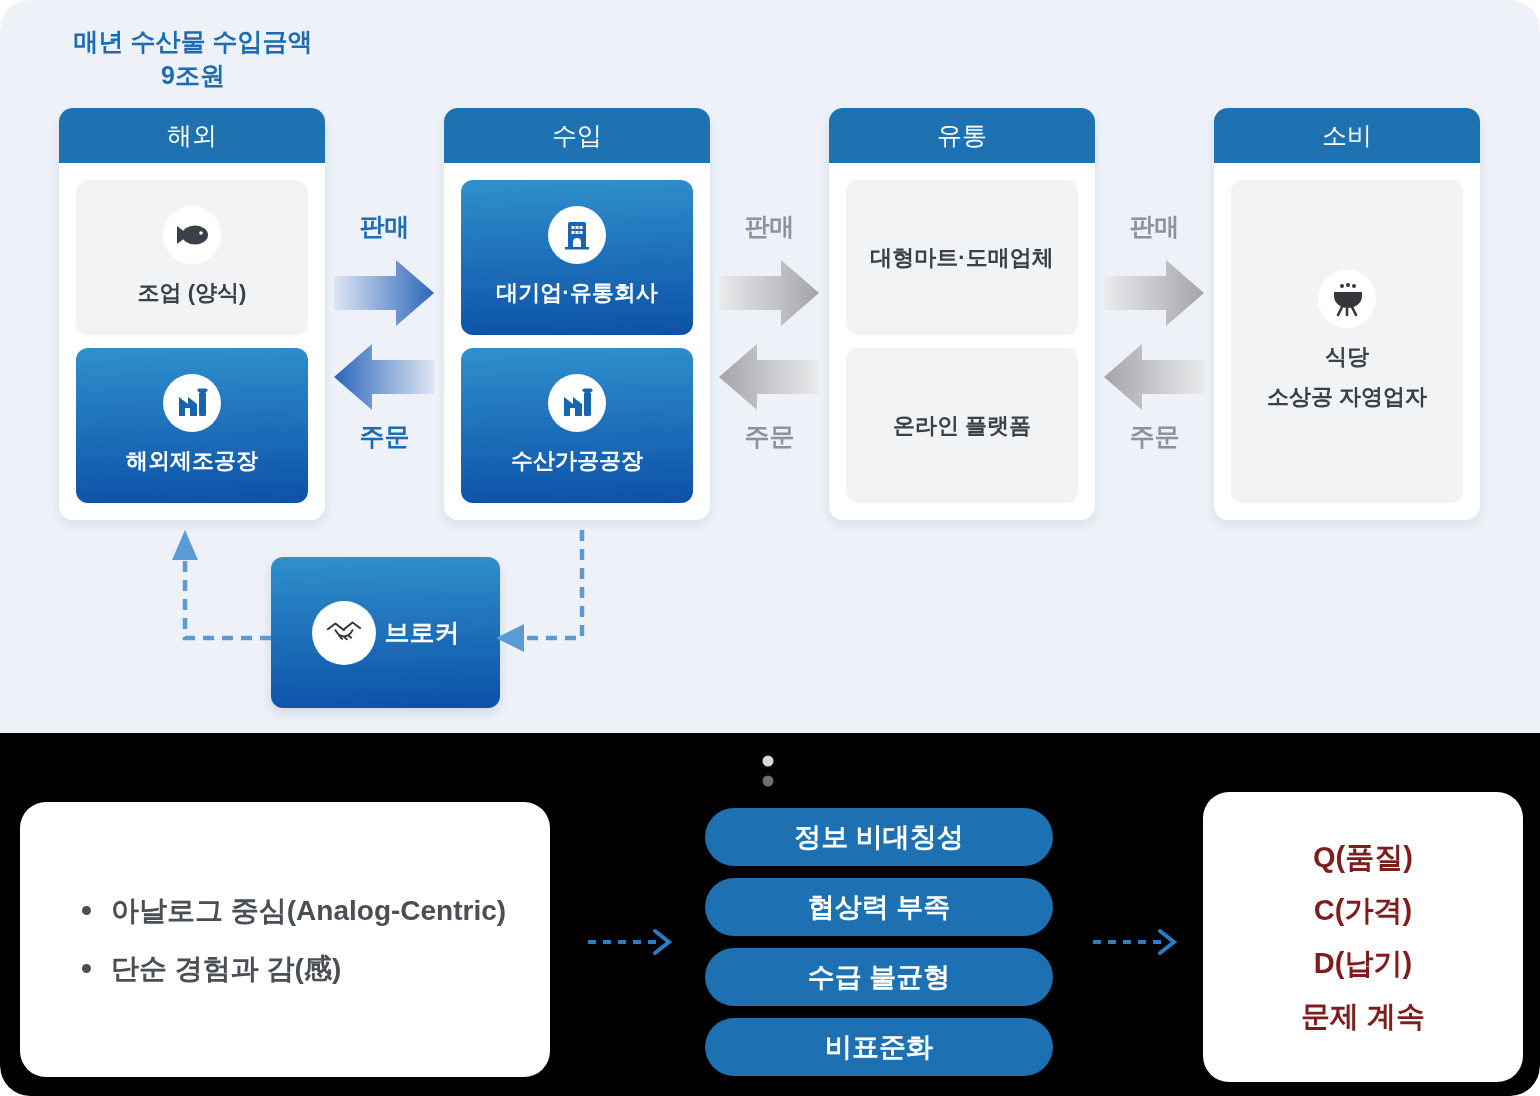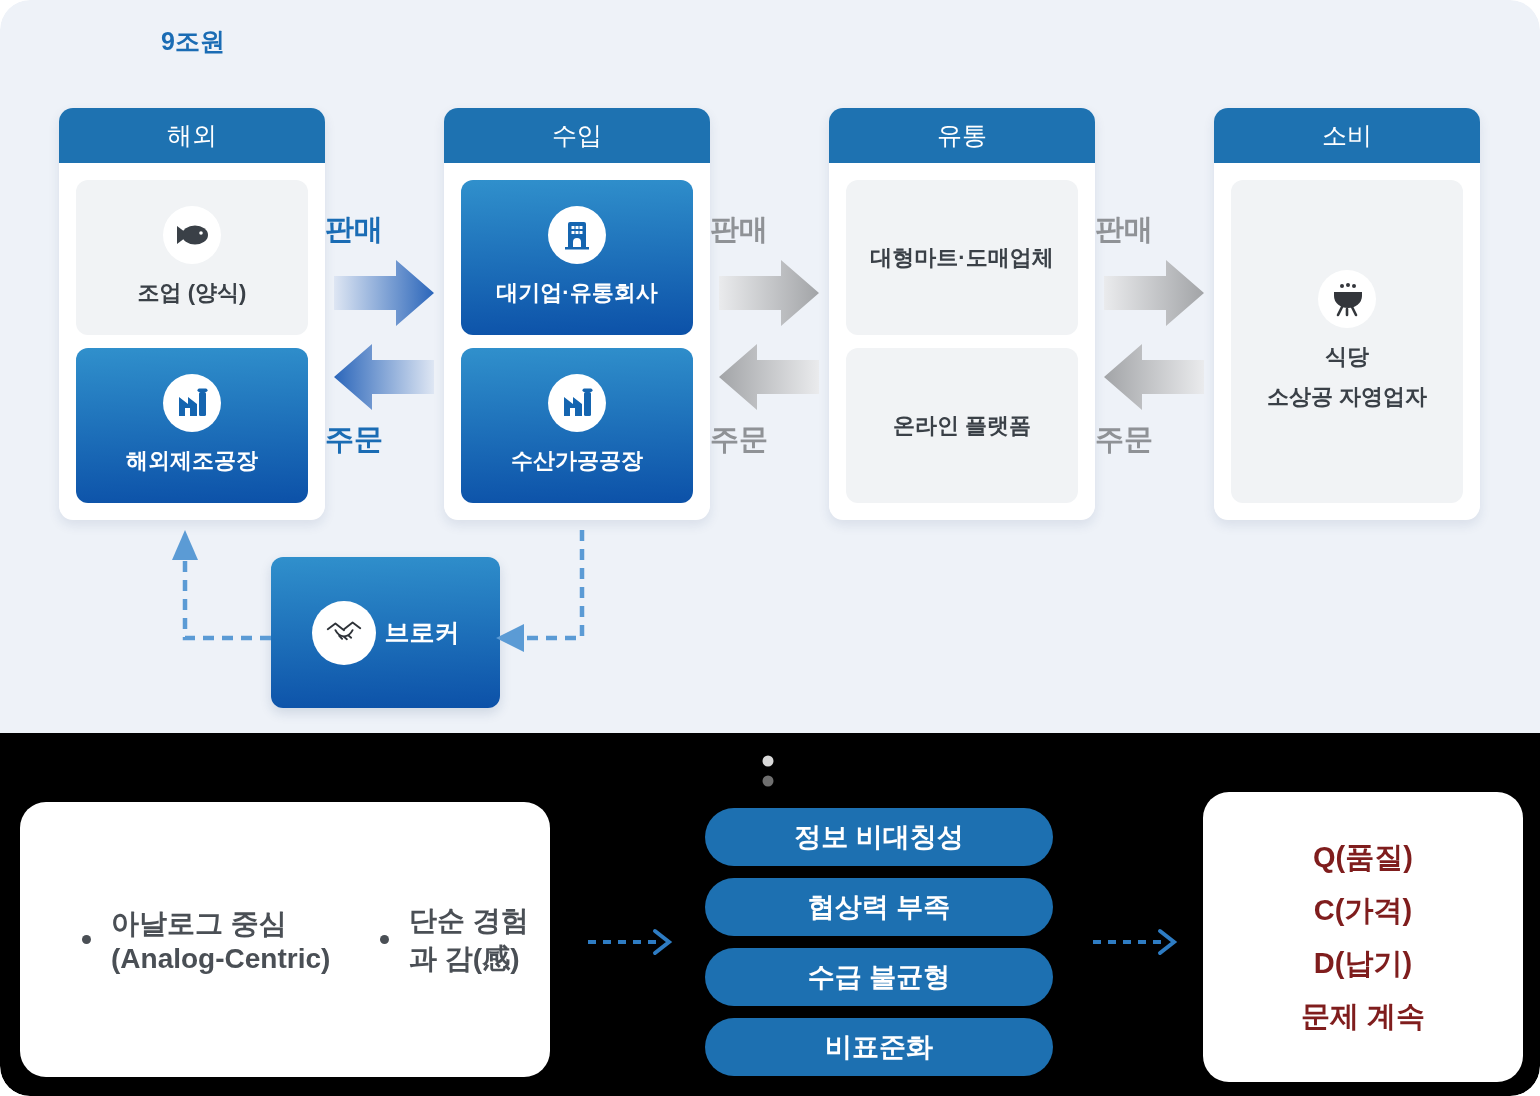--- a/index.html
+++ b/index.html
@@ -27,21 +27,21 @@
           align-items:center; justify-content:center; gap:12px;
           font-size:22px; font-weight:bold; text-align:center; line-height:34px; }
   .node.gray { background:#F1F3F5; color:#3A4047; }
   .node.blue { background:linear-gradient(178deg, var(--card-gradient-top), var(--card-gradient-bottom)); color:#fff; }
   .icon-circle { width:58px; height:58px; border-radius:50%; background:#fff; flex:none;
                  display:flex; align-items:center; justify-content:center; }
 
   
   .flow { position:absolute; top:108px; width:119px; height:412px; }
   .flow-1{left:325px} .flow-2{left:710px} .flow-3{left:1095px}
-  .flow-label { position:absolute; width:100%; font-size:29px; font-weight:bold; }
+  .flow-label { position:absolute; width:100%; text-align:center; font-size:25px; font-weight:bold; }
   .flow-label.sell { top:102px; }
   .flow-label.order { top:312px; }
   .flow.blue-flow .flow-label { color:var(--text-blue); }
   .flow.gray-flow .flow-label { color:var(--gray-label); }
   .arrow-right { position:absolute; top:150px; left:9px; }
   .arrow-left  { position:absolute; top:234px; left:9px; }
 
   
   .broker { position:absolute; left:271px; top:557px; width:229px; height:151px; border-radius:12px;
             background:linear-gradient(178deg, var(--card-gradient-top), var(--card-gradient-bottom));
@@ -50,21 +50,21 @@
             box-shadow:0 5px 12px rgba(25,60,110,0.15); }
   .broker .icon-circle { width:64px; height:64px; }
 
   .connector-svg { position:absolute; left:0; top:0; pointer-events:none; }
 
   
   .bottom-panel { position:absolute; left:0; top:733px; width:1540px; height:363px;
                   background:var(--bottom-bg); border-radius:0 0 30px 30px; }
 
   .left-card { position:absolute; left:20px; top:69px; width:530px; height:275px; background:#fff;
-               border-radius:26px; display:flex; flex-direction:row; justify-content:center;
+               border-radius:26px; display:flex; flex-direction:column; justify-content:center;
                gap:20px; padding-left:62px; }
   .bullet-row { display:flex; align-items:center; gap:20px; color:#4A4F55;
                 font-size:28px; font-weight:bold; }
   .bullet-dot { width:9px; height:9px; border-radius:50%; background:#4A4F55; flex:none; }
 
   .pill { position:absolute; left:705px; width:348px; height:58px; border-radius:29px;
           background:var(--pill-blue); color:#fff; font-size:27px; font-weight:bold;
           display:flex; align-items:center; justify-content:center; }
   .pill-0{top:75px} .pill-1{top:145px} .pill-2{top:215px} .pill-3{top:285px}
 
@@ -96,20 +96,21 @@
         <stop offset="1" stop-color="#A2A4A7"></stop>
     </linearGradient>
   </defs>
 </svg>
 
 <div class="stage">
 
   <div class="top-panel">
 
     <div class="annotation">
+      <div>매년 수산물 수입금액</div>
       <div>9조원</div>
     </div>
 
     <div class="column col-1">
       <div class="col-header">해외</div>
       <div class="col-body">
         <div class="node gray">
           <span class="icon-circle">
             <svg width="40" height="40" viewBox="0 0 40 40">
               <polygon points="5,11 5,29 17,20" fill="#3A4047"></polygon>

